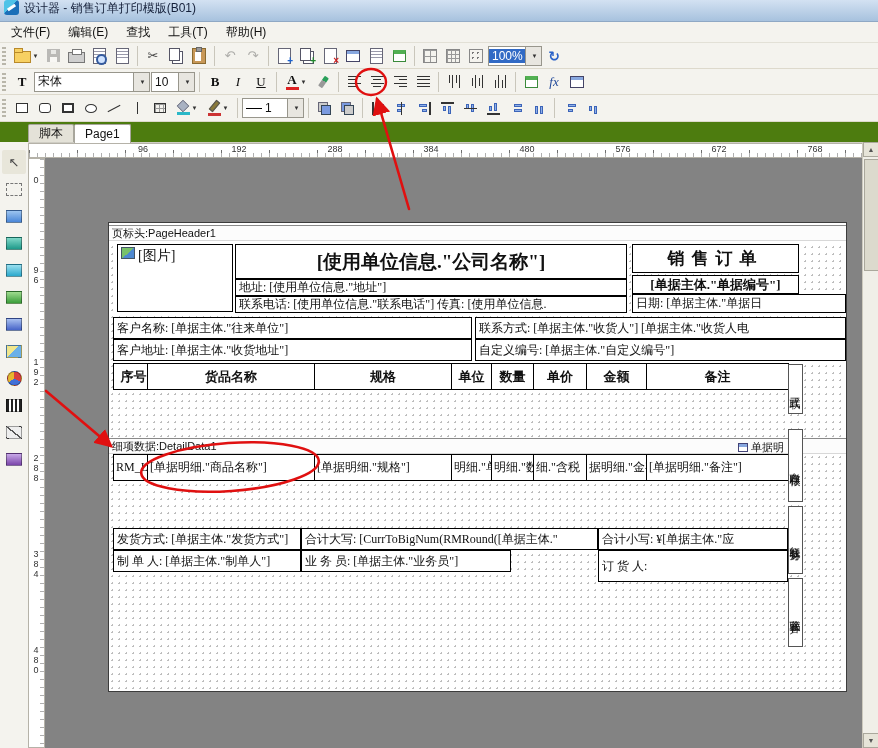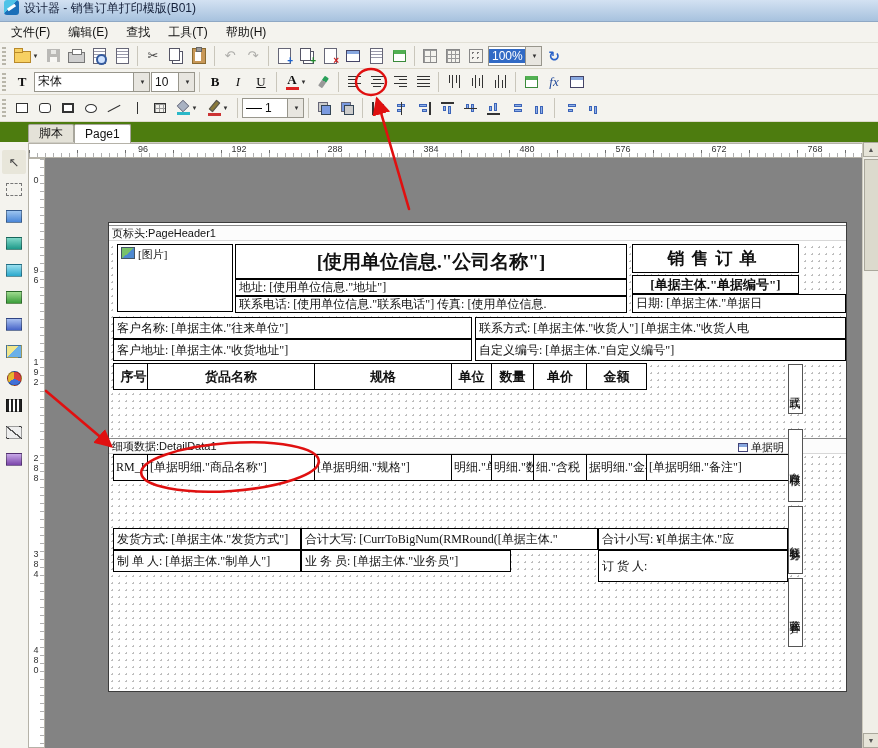--- a/index.html
+++ b/index.html
@@ -138,21 +138,21 @@
   .blink{position:absolute;right:62px;top:1px;display:flex;align-items:center;gap:3px;font-size:11px;}
   .linkicon{width:10px;height:9px;border:1px solid #447;box-sizing:border-box;background:linear-gradient(#88a8e0 0 3px,#fff 3px);}
   .el{position:absolute;background:#fff;border:1px solid #000;box-sizing:border-box;display:flex;align-items:center;
     padding:0 3px;overflow:hidden;white-space:nowrap;font-size:12px;z-index:2;
     font-family:"Liberation Serif","DejaVu Serif",serif;}
   .el.center{justify-content:center;}
   .el.big{font-size:19px;font-weight:bold;}
   .el.doc-title{font-size:17px;font-weight:bold;letter-spacing:7px;}
   .el.bold13{font-size:13px;font-weight:bold;}
   .imgico{width:12px;height:10px;margin:0 3px 0 0;background:linear-gradient(135deg,#79c26a 0 50%,#4e89d0 50%);border:1px solid #456;flex:none;}
-  .el.imgbox{align-items:flex-start;padding-top:2px;font-size:11px;}
+  .el.imgbox{align-items:flex-start;padding-top:2px;font-size:14px;}
   .cell{position:absolute;background:#fff;border:1px solid #000;box-sizing:border-box;display:flex;align-items:center;
     overflow:hidden;white-space:nowrap;z-index:2;font-family:"Liberation Serif","DejaVu Serif",serif;}
   .cell.th{justify-content:center;font-weight:bold;font-size:13px;}
   .cell.td{font-size:12px;padding:0 2px;}
   .copy{position:absolute;left:679px;width:15px;background:#fff;border:1px solid #555;box-sizing:border-box;z-index:3;
     display:flex;align-items:flex-start;justify-content:center;
     writing-mode:vertical-rl;text-orientation:upright;font-size:11px;letter-spacing:1px;
     font-family:"Liberation Serif","DejaVu Serif",serif;}
   
   .anno{position:absolute;left:0;top:0;z-index:99;pointer-events:none;}
@@ -588,20 +588,21 @@
         <span>自定义编号: [单据主体."自定义编号"]</span>
       </div>
 
     <div class="cell th" style="left:4px;top:140px;width:41px;height:27px">序号</div>
     <div class="cell th" style="left:38px;top:140px;width:168px;height:27px">货品名称</div>
     <div class="cell th" style="left:205px;top:140px;width:138px;height:27px">规格</div>
     <div class="cell th" style="left:342px;top:140px;width:41px;height:27px">单位</div>
     <div class="cell th" style="left:382px;top:140px;width:43px;height:27px">数量</div>
     <div class="cell th" style="left:424px;top:140px;width:54px;height:27px">单价</div>
     <div class="cell th" style="left:477px;top:140px;width:61px;height:27px">金额</div>
+    <div class="cell th" style="left:537px;top:140px;width:143px;height:27px">备注</div>
 
     <div class="copy" style="top:141px;height:50px">式三联</div>
     <div class="copy" style="top:206px;height:73px">白联存根</div>
     <div class="copy" style="top:283px;height:68px">红联财务</div>
     <div class="copy" style="top:355px;height:69px">蓝联客户</div>
 
 
     <div class="band" style="top:215px">
       <span>细项数据:DetailData1</span>
       <span class="blink">

